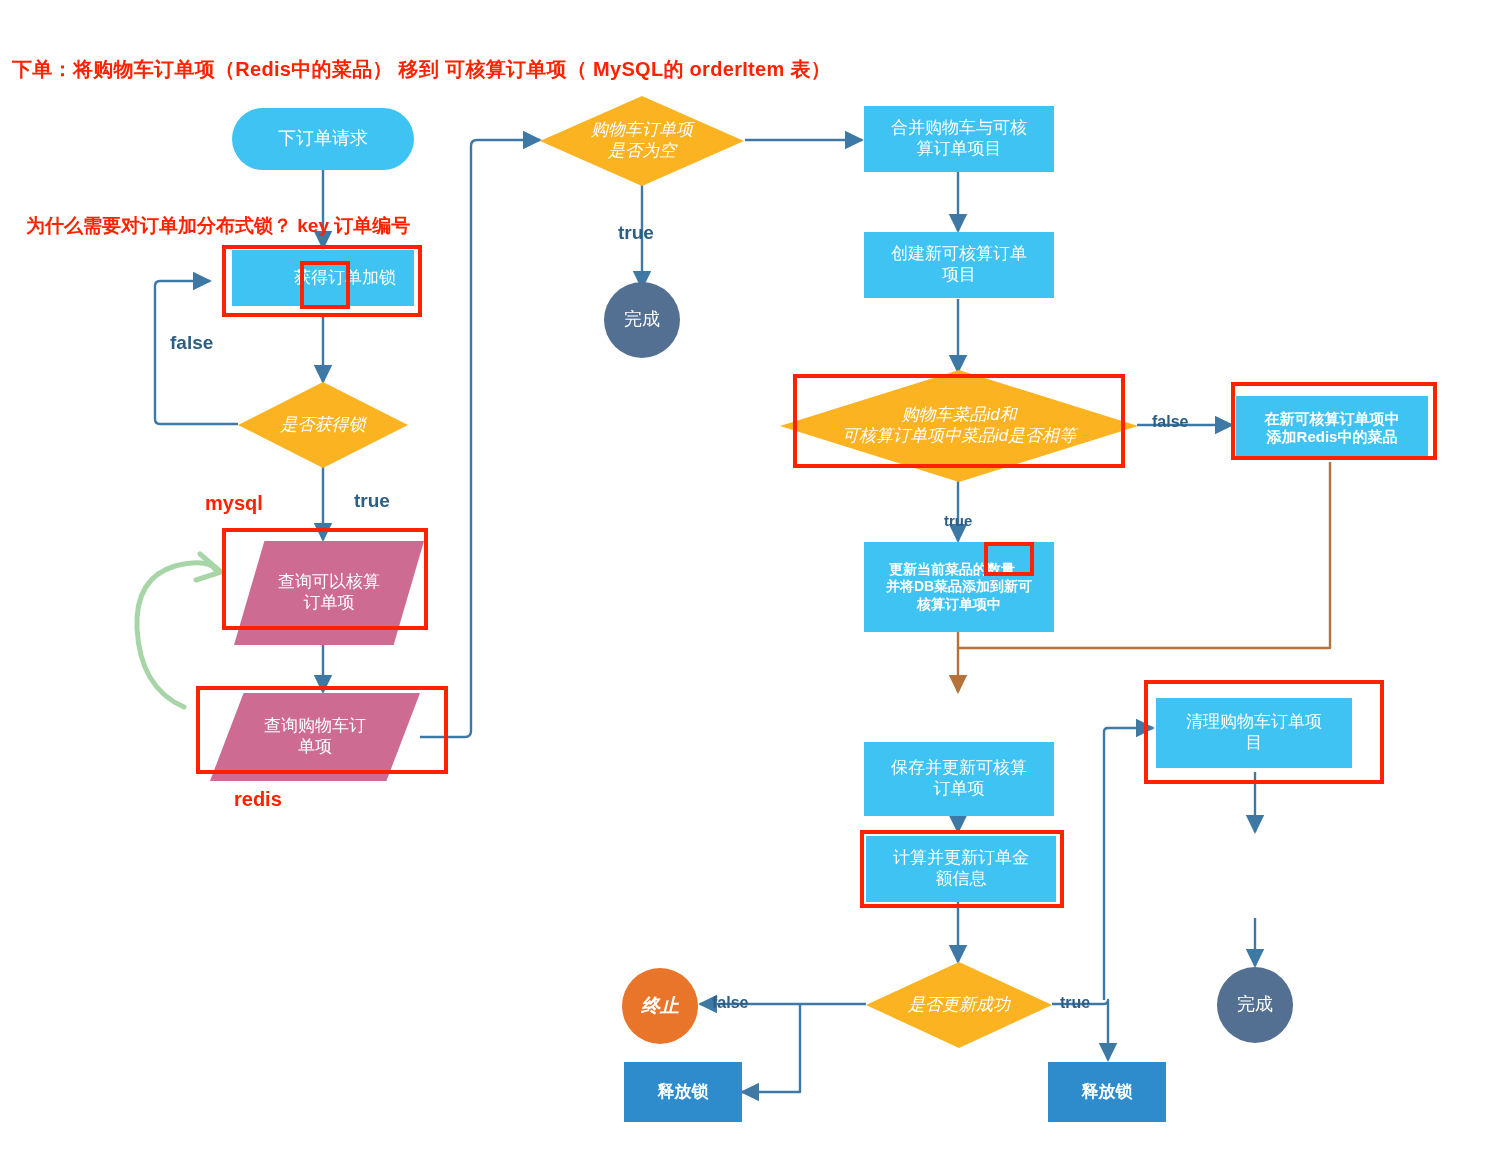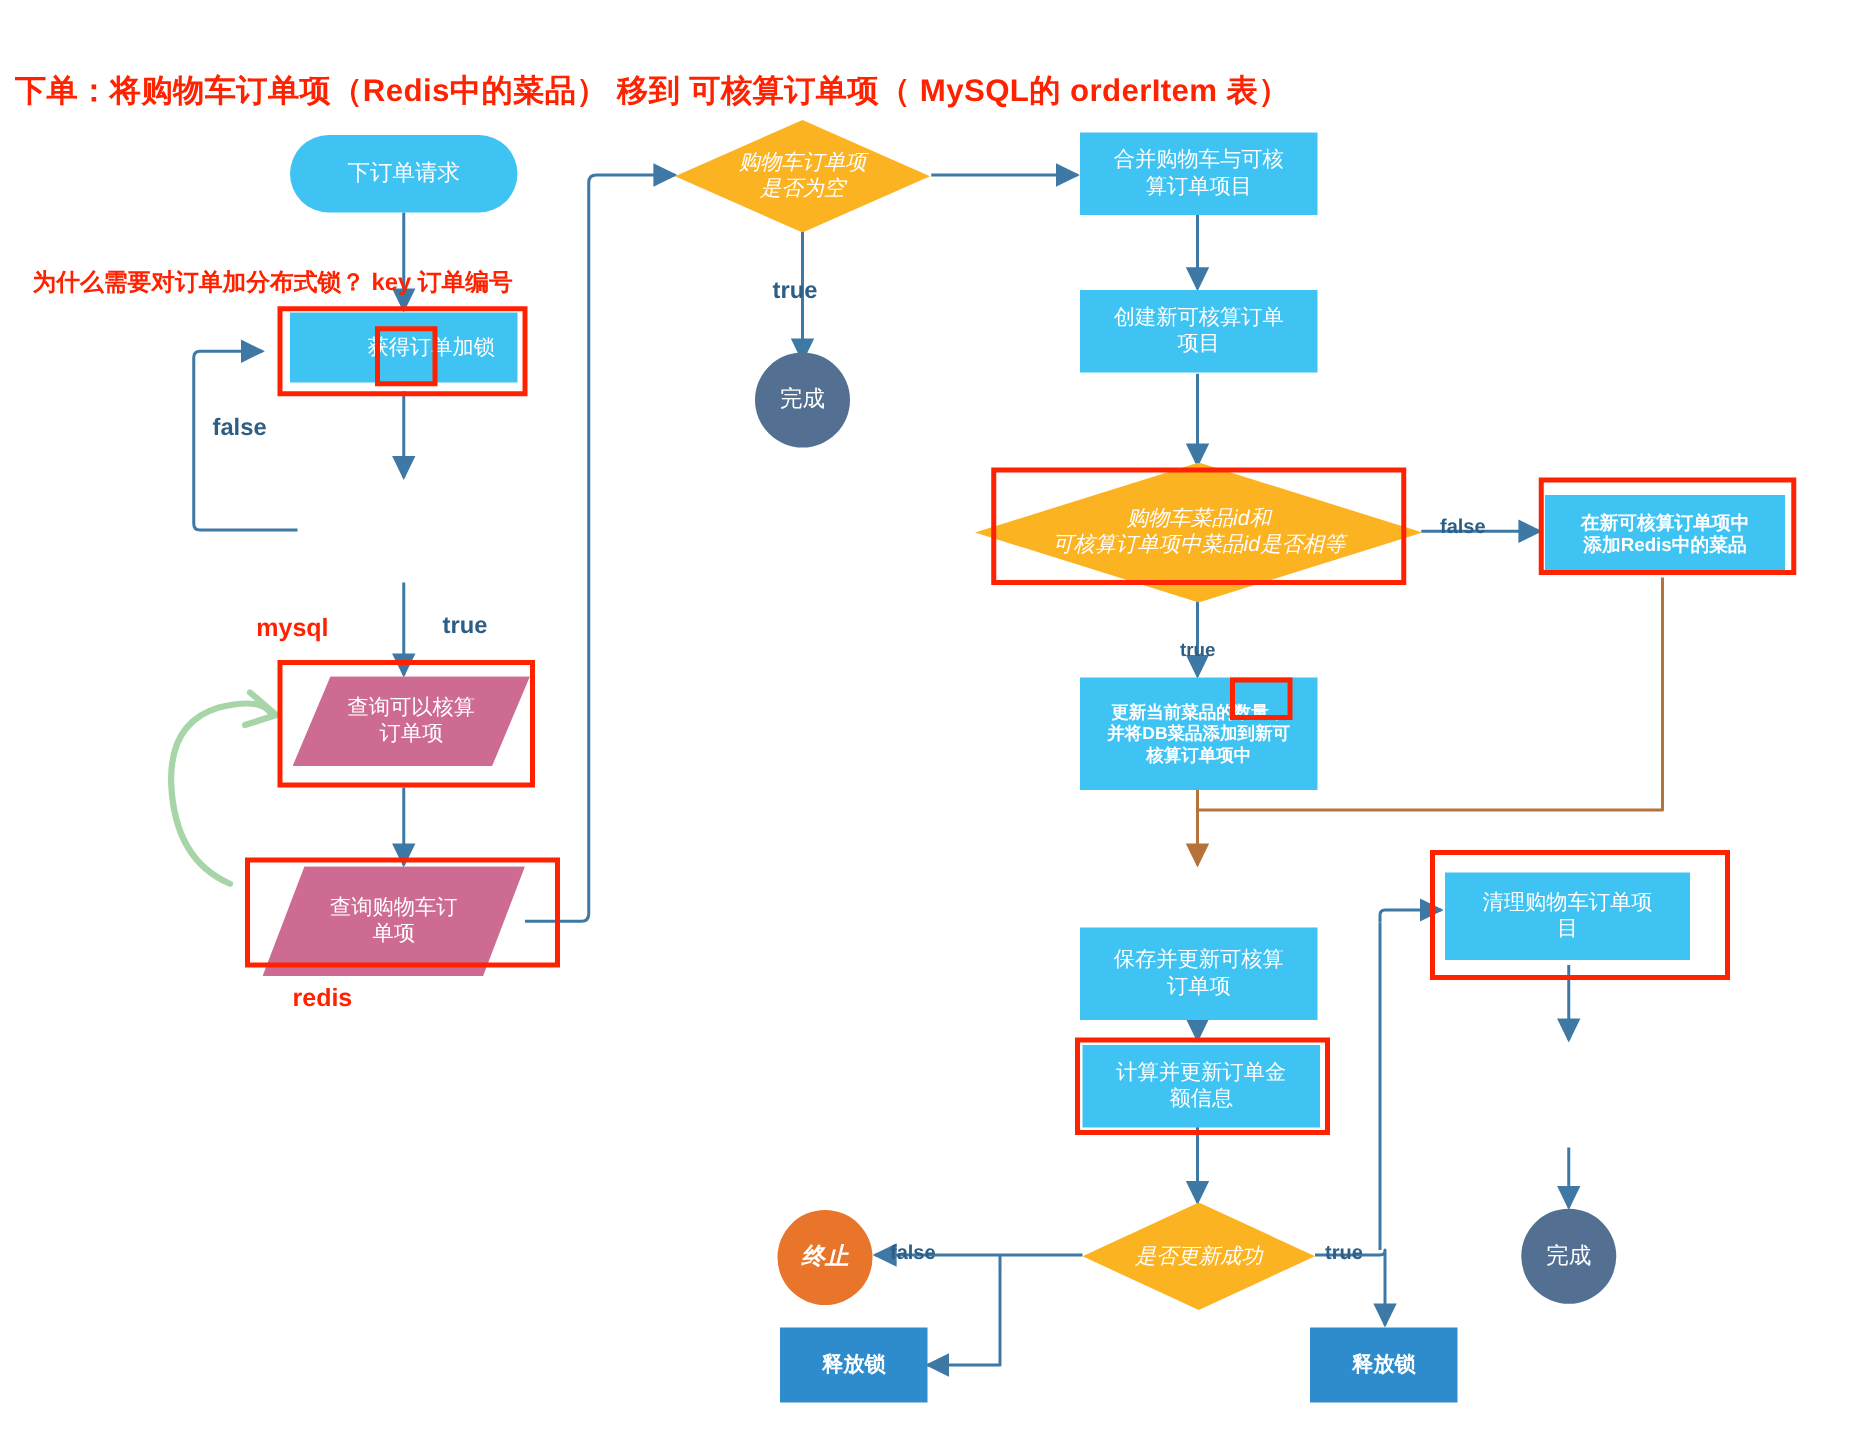--- a/index.html
+++ b/index.html
@@ -33,21 +33,21 @@
   .n-data .par{position:absolute;left:0;top:0;width:100%;height:100%;background:#CE6B93;
      -webkit-clip-path:polygon(16% 0,100% 0,84% 100%,0 100%);
      clip-path:polygon(16% 0,100% 0,84% 100%,0 100%);}
   .n-data .t{position:relative;z-index:2;font-size:17px;}
 
   
   .redbox{position:absolute;border:4px solid #FF2200;box-sizing:border-box;
           background:transparent;pointer-events:none;}
   .redtext{position:absolute;color:#FF2200;font-weight:bold;white-space:nowrap;}
 
-  .title{font-size:25px;letter-spacing:.3px;}
+  .title{font-size:20px;letter-spacing:.3px;}
   .lbl-true,.lbl-false{position:absolute;color:#2C5E86;font-weight:bold;}
 </style>
 </head>
 <body>
 
 <div id="canvas">
 
   <svg id="wires" viewBox="0 0 1500 1155">
     <defs>
       <marker id="ah" markerWidth="9" markerHeight="9" refX="7.2" refY="4.5" orient="auto">
@@ -119,27 +119,31 @@
   </div>
 
   <div class="redtext" style="left:26px;top:213px;font-size:19px;">为什么需要对订单加分布式锁？  key 订单编号</div>
 
   <div class="node n-proc" style="left:232px;top:250px;width:182px;height:56px;padding-left:44px;">
     <span class="t">获得订单加锁</span>
   </div>
   <div class="redbox" style="left:222px;top:245px;width:200px;height:72px;"></div>
   <div class="redbox" style="left:300px;top:261px;width:50px;height:48px;"></div>
 
+  <div class="node n-dec" style="left:238px;top:382px;width:170px;height:86px;">
+    <span class="dia"></span>
+    <span class="t">是否获得锁</span>
+  </div>
 
   <div class="lbl-false" style="left:170px;top:332px;font-size:19px;">false</div>
   <div class="lbl-true" style="left:354px;top:490px;font-size:19px;">true</div>
 
   <div class="redtext" style="left:205px;top:492px;font-size:20px;">mysql</div>
 
-  <div class="node n-data" style="left:234px;top:541px;width:190px;height:72px;">
+  <div class="node n-data" style="left:234px;top:541px;width:190px;height:104px;">
     <span class="par"></span>
     <span class="t" style="white-space:pre-line;">查询可以核算
 订单项</span>
   </div>
   <div class="redbox" style="left:222px;top:528px;width:206px;height:102px;"></div>
 
   <div class="node n-data" style="left:210px;top:693px;width:210px;height:88px;">
     <span class="par"></span>
     <span class="t" style="white-space:pre-line;">查询购物车订
 单项</span>

